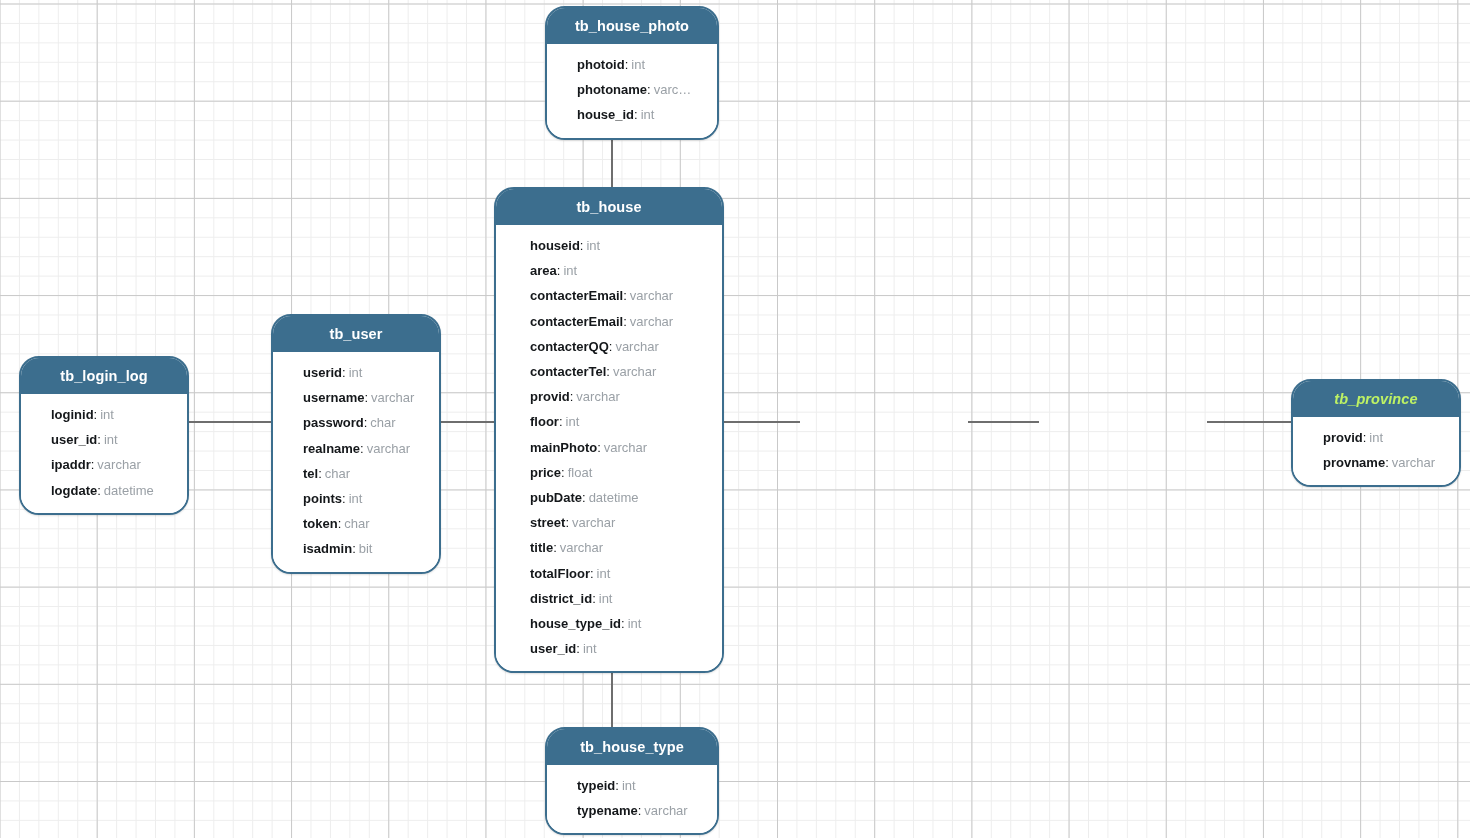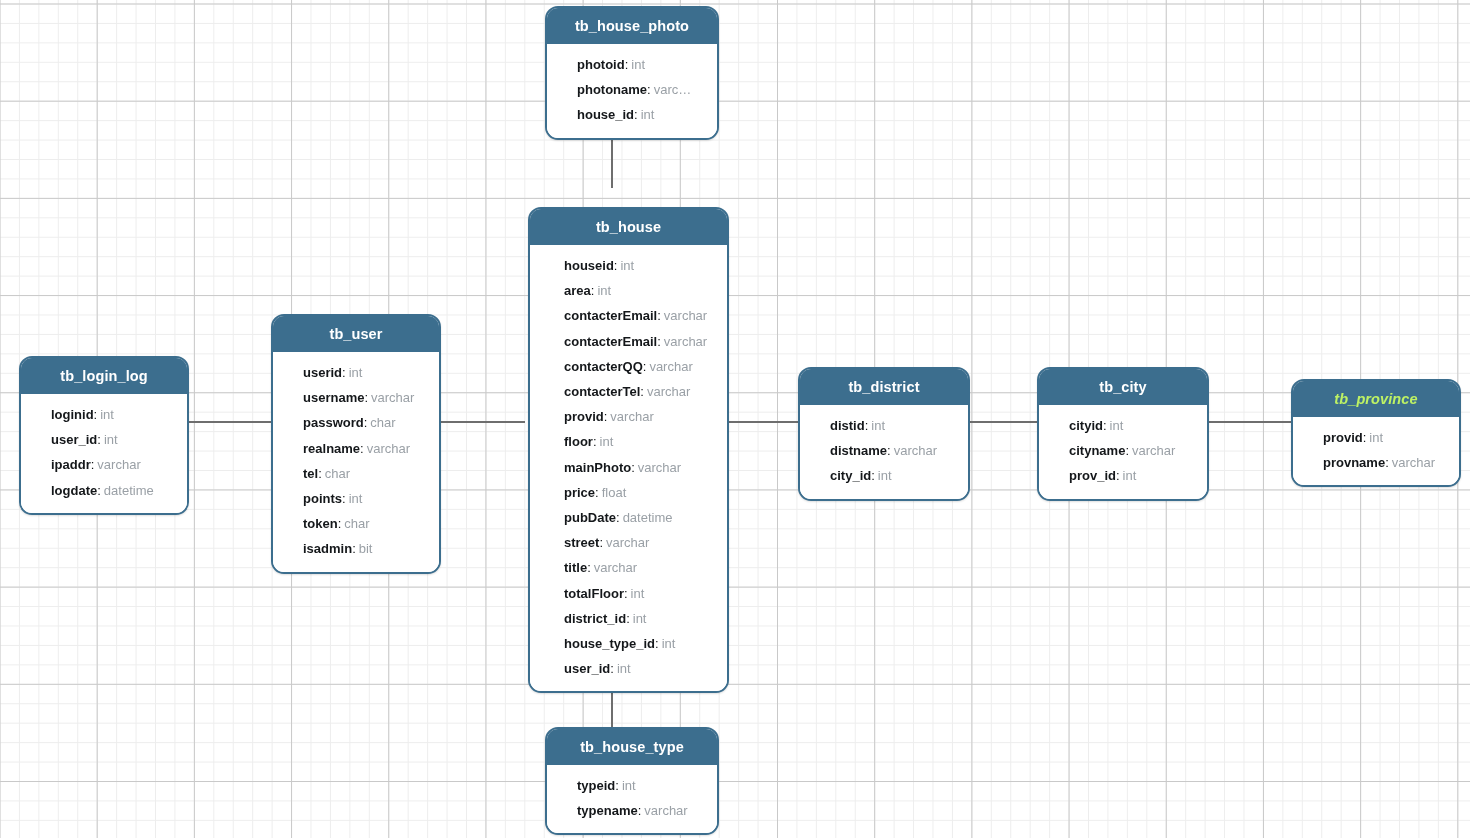--- a/index.html
+++ b/index.html
@@ -35,21 +35,21 @@
   }
   .edge.h { height: 2px; }
   .edge.v { width: 2px; }
 
   
   .entity {
     position: absolute;
     z-index: 5;
     box-sizing: border-box;
     border: 2px solid #3c6e8e;
-    border-radius: 13px;
+    border-radius: 20px;
     background: #ffffff;
     box-shadow: 0 1px 2px rgba(0,0,0,0.13);
     overflow: hidden;
   }
   .entity-header {
     background: #3c6e8e;
     color: #ffffff;
     font-size: 14.5px;
     font-weight: bold;
     text-align: center;
@@ -97,21 +97,21 @@
     <div class="edge h" style="left: 968px; top: 421px; width: 71px; background: rgb(110, 110, 110);"></div>
     <div class="edge h" style="left: 1207px; top: 421px; width: 86px; background: rgb(110, 110, 110);"></div>
     <div class="entity narrow" style="left: 545px; top: 6px; width: 174px; border-color: rgb(60, 110, 142);">
       <div class="entity-header" style="background: rgb(60, 110, 142); color: rgb(255, 255, 255);">tb_house_photo</div>
       <div class="entity-body">
         <div class="field"><span class="fname">photoid</span><span class="fcolon">:</span><span class="ftype" style="color: rgb(154, 160, 166);">int</span></div>
         <div class="field"><span class="fname">photoname</span><span class="fcolon">:</span><span class="ftype" style="color: rgb(154, 160, 166);">varc…</span></div>
         <div class="field"><span class="fname">house_id</span><span class="fcolon">:</span><span class="ftype" style="color: rgb(154, 160, 166);">int</span></div>
       </div>
     </div>
-    <div class="entity" style="left: 528px; top: 187px; width: 201px; border-color: rgb(60, 110, 142); margin-top: 20px;">
+    <div class="entity" style="left: 494px; top: 187px; width: 230px; border-color: rgb(60, 110, 142);">
       <div class="entity-header" style="background: rgb(60, 110, 142); color: rgb(255, 255, 255);">tb_house</div>
       <div class="entity-body">
         <div class="field"><span class="fname">houseid</span><span class="fcolon">:</span><span class="ftype" style="color: rgb(154, 160, 166);">int</span></div>
         <div class="field"><span class="fname">area</span><span class="fcolon">:</span><span class="ftype" style="color: rgb(154, 160, 166);">int</span></div>
         <div class="field"><span class="fname">contacterEmail</span><span class="fcolon">:</span><span class="ftype" style="color: rgb(154, 160, 166);">varchar</span></div>
         <div class="field"><span class="fname">contacterEmail</span><span class="fcolon">:</span><span class="ftype" style="color: rgb(154, 160, 166);">varchar</span></div>
         <div class="field"><span class="fname">contacterQQ</span><span class="fcolon">:</span><span class="ftype" style="color: rgb(154, 160, 166);">varchar</span></div>
         <div class="field"><span class="fname">contacterTel</span><span class="fcolon">:</span><span class="ftype" style="color: rgb(154, 160, 166);">varchar</span></div>
         <div class="field"><span class="fname">provid</span><span class="fcolon">:</span><span class="ftype" style="color: rgb(154, 160, 166);">varchar</span></div>
         <div class="field"><span class="fname">floor</span><span class="fcolon">:</span><span class="ftype" style="color: rgb(154, 160, 166);">int</span></div>
@@ -141,36 +141,20 @@
     </div>
     <div class="entity narrow" style="left: 19px; top: 356px; width: 170px; border-color: rgb(60, 110, 142);">
       <div class="entity-header" style="background: rgb(60, 110, 142); color: rgb(255, 255, 255);">tb_login_log</div>
       <div class="entity-body">
         <div class="field"><span class="fname">loginid</span><span class="fcolon">:</span><span class="ftype" style="color: rgb(154, 160, 166);">int</span></div>
         <div class="field"><span class="fname">user_id</span><span class="fcolon">:</span><span class="ftype" style="color: rgb(154, 160, 166);">int</span></div>
         <div class="field"><span class="fname">ipaddr</span><span class="fcolon">:</span><span class="ftype" style="color: rgb(154, 160, 166);">varchar</span></div>
         <div class="field"><span class="fname">logdate</span><span class="fcolon">:</span><span class="ftype" style="color: rgb(154, 160, 166);">datetime</span></div>
       </div>
     </div>
-    <div class="entity narrow" style="left: 798px; top: 367px; width: 172px; border-color: rgb(60, 110, 142);">
-      <div class="entity-header" style="background: rgb(60, 110, 142); color: rgb(255, 255, 255);">tb_district</div>
-      <div class="entity-body">
-        <div class="field"><span class="fname">distid</span><span class="fcolon">:</span><span class="ftype" style="color: rgb(154, 160, 166);">int</span></div>
-        <div class="field"><span class="fname">distname</span><span class="fcolon">:</span><span class="ftype" style="color: rgb(154, 160, 166);">varchar</span></div>
-        <div class="field"><span class="fname">city_id</span><span class="fcolon">:</span><span class="ftype" style="color: rgb(154, 160, 166);">int</span></div>
-      </div>
-    </div>
-    <div class="entity narrow" style="left: 1037px; top: 367px; width: 172px; border-color: rgb(60, 110, 142);">
-      <div class="entity-header" style="background: rgb(60, 110, 142); color: rgb(255, 255, 255);">tb_city</div>
-      <div class="entity-body">
-        <div class="field"><span class="fname">cityid</span><span class="fcolon">:</span><span class="ftype" style="color: rgb(154, 160, 166);">int</span></div>
-        <div class="field"><span class="fname">cityname</span><span class="fcolon">:</span><span class="ftype" style="color: rgb(154, 160, 166);">varchar</span></div>
-        <div class="field"><span class="fname">prov_id</span><span class="fcolon">:</span><span class="ftype" style="color: rgb(154, 160, 166);">int</span></div>
-      </div>
-    </div>
     <div class="entity narrow" style="left: 1291px; top: 379px; width: 170px; border-color: rgb(60, 110, 142);">
       <div class="entity-header" style="background: rgb(60, 110, 142); color: #bef264; font-style: italic;">tb_province</div>
       <div class="entity-body">
         <div class="field"><span class="fname">provid</span><span class="fcolon">:</span><span class="ftype" style="color: rgb(154, 160, 166);">int</span></div>
         <div class="field"><span class="fname">provname</span><span class="fcolon">:</span><span class="ftype" style="color: rgb(154, 160, 166);">varchar</span></div>
       </div>
     </div>
     <div class="entity narrow" style="left: 545px; top: 727px; width: 174px; border-color: rgb(60, 110, 142);">
       <div class="entity-header" style="background: rgb(60, 110, 142); color: rgb(255, 255, 255); text-align: center;">tb_house_type</div>
       <div class="entity-body">

